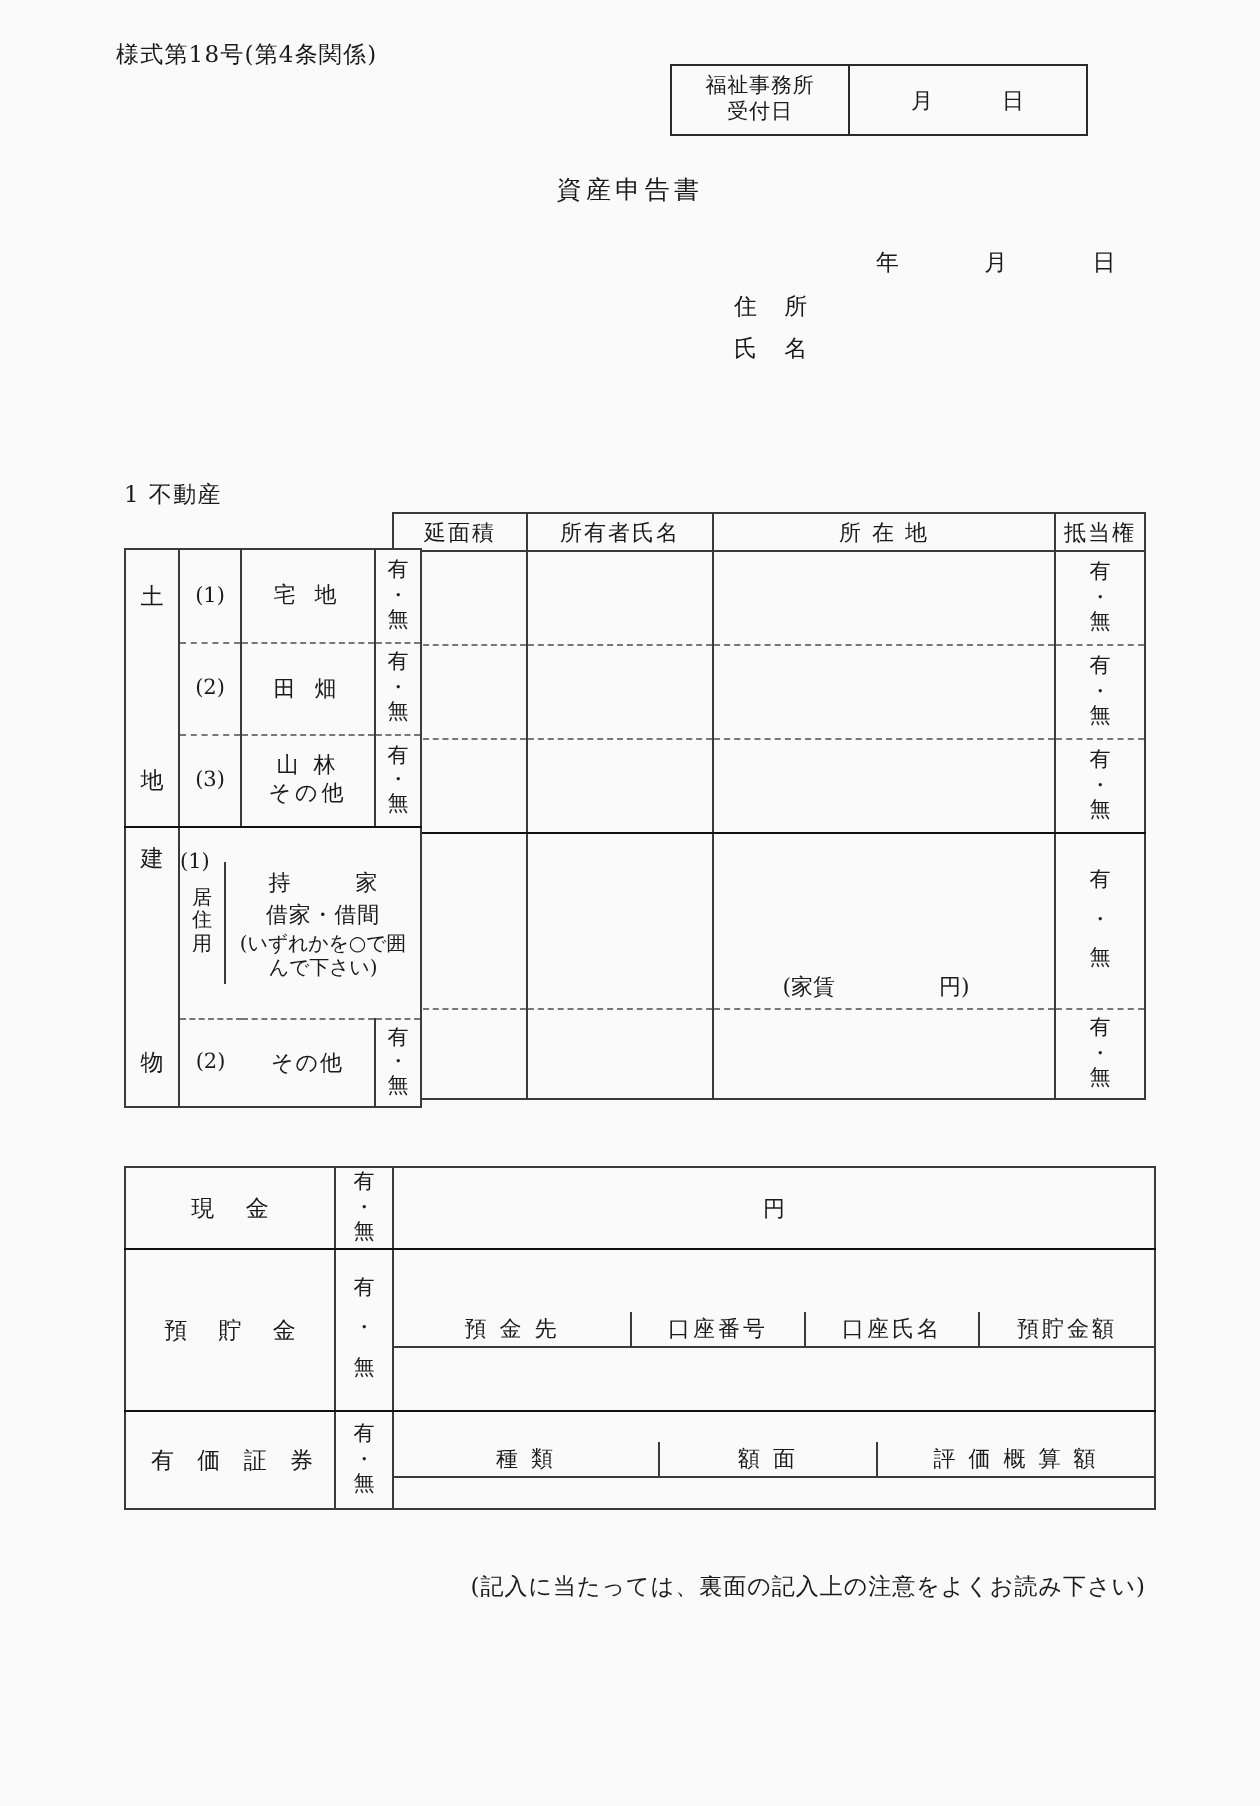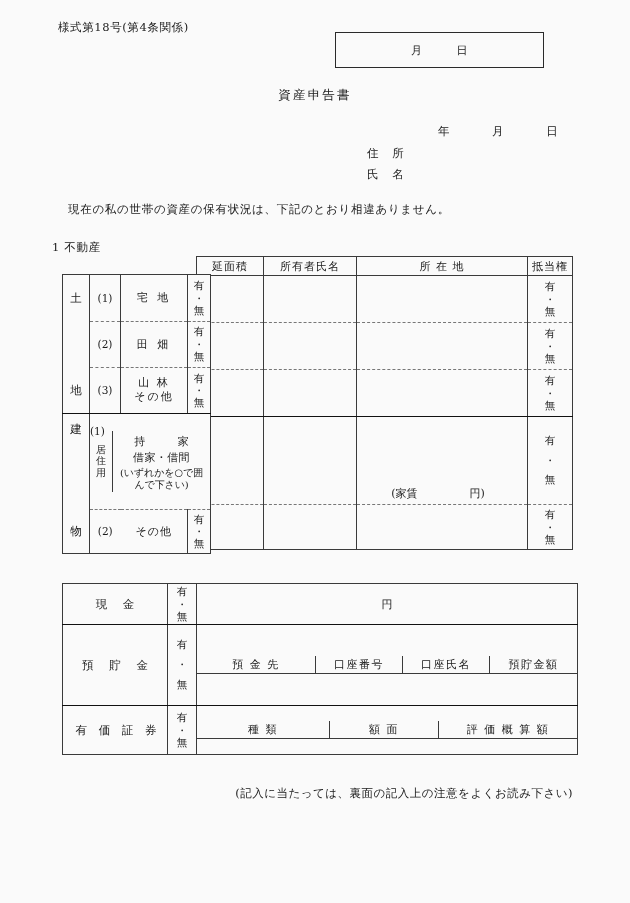--- a/index.html
+++ b/index.html
@@ -108,21 +108,21 @@
     top: 202px;
     font-size: 11.5px;
     letter-spacing: 0.7px;
   }
 
   
   .section-heading {
     font-size: 11.5px;
     letter-spacing: 0.7px;
   }
-  #section-1-heading { left: 52px; top: 240px; text-align: center; }
+  #section-1-heading { left: 62px; top: 240px; text-align: center; }
   #section-2-heading { left: 62px; top: 565px; }
 
   
   table.form-table {
     position: absolute;
     border-collapse: collapse;
     font-size: 11px;
     background: #fafafa;
   }
   table.form-table td,
@@ -291,39 +291,42 @@
   }
 </style>
 </head>
 <body>
 
 <div class="page">
 
   <div class="abs nowrap" id="form-number">様式第18号(第4条関係)</div>
 
   <div class="abs" id="receipt-box">
+    <div class="rb-label">
+      <span>福祉事務所</span>
+      <span>受付日</span>
+    </div>
     <div class="rb-fields">
       <span>月</span>
       <span>日</span>
     </div>
   </div>
 
   <div class="abs" id="doc-title">資産申告書</div>
 
 
   <div class="abs nowrap" id="header-date">
     <span>年</span>
     <span>月</span>
     <span>日</span>
   </div>
 
   <div class="abs nowrap" id="applicant-address">住 所</div>
   <div class="abs nowrap" id="applicant-name">氏 名</div>
 
-  <div class="abs nowrap" id="declaration">現在の私の世帯の資産の保有状況は、下記のとおり相違ありません。</div>
 
   <div class="abs nowrap section-heading" id="section-1-heading">1 不動産</div>
 
   <table class="form-table" id="table-realestate">
     <tbody>
         <tr>
       <th class="col-area hdr">延面積</th>
       <th class="col-owner hdr">所有者氏名</th>
       <th class="col-locate hdr">所 在 地</th>
       <th class="col-mortg hdr">抵当権</th>

